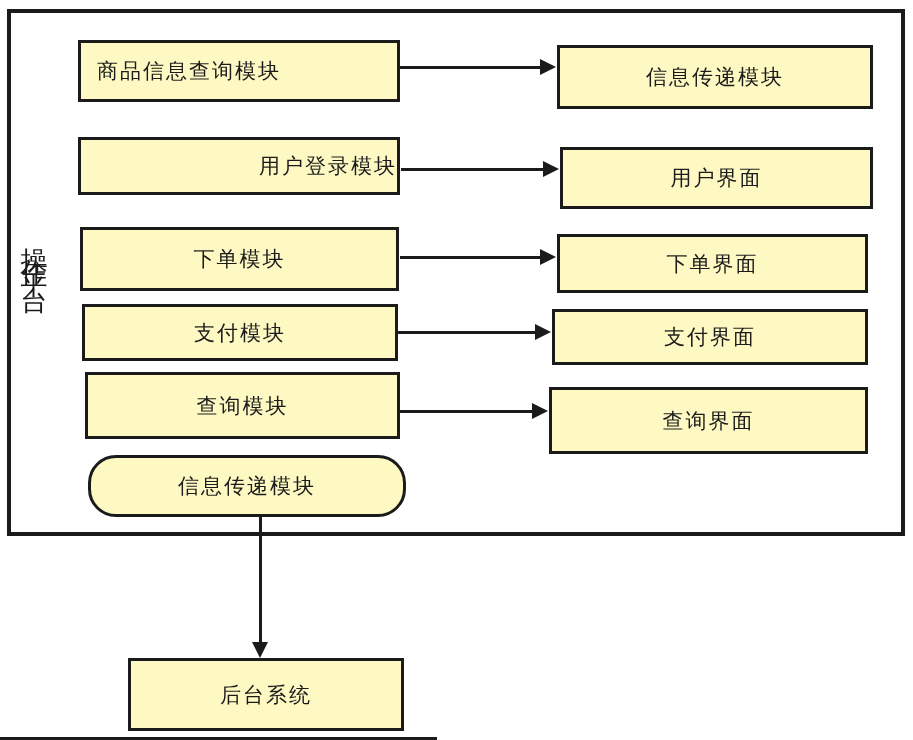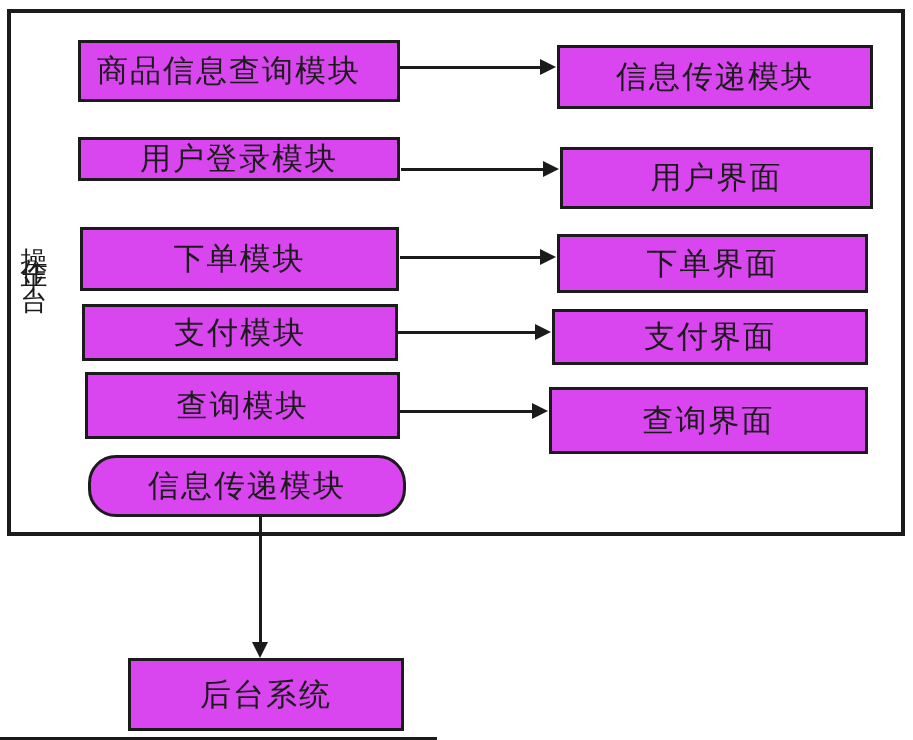--- a/index.html
+++ b/index.html
@@ -34,36 +34,36 @@
     text-orientation: upright;
     letter-spacing: 13px;
     font-size: 27px;
     line-height: 40px;
     text-align: left;
   }
 
   .box {
     position: absolute;
     border: 3px solid #1b1b1b;
-    background: #d946ef;
+    background: #fef9c3;
     display: flex;
     align-items: center;
     justify-content: center;
-    font-size: 31px;
+    font-size: 21px;
     letter-spacing: 2px;
     white-space: nowrap;
   }
   .box.align-left {
     justify-content: flex-start;
     padding-left: 16px;
   }
 
   
   .m1 { left: 78px;  top: 40px;  width: 322px; height: 62px; }
-  .m2 { left: 78px;  top: 137px; width: 322px; height: 44px; }
+  .m2 { left: 78px;  top: 137px; width: 322px; height: 58px; justify-content: flex-end; }
   .m3 { left: 80px;  top: 227px; width: 319px; height: 64px; }
   .m4 { left: 82px;  top: 304px; width: 316px; height: 57px; }
   .m5 { left: 85px;  top: 372px; width: 315px; height: 67px; }
   .m6 { left: 88px;  top: 455px; width: 318px; height: 62px; border-radius: 28px; }
 
   
   .i1 { left: 557px; top: 45px;  width: 316px; height: 64px; }
   .i2 { left: 560px; top: 147px; width: 313px; height: 62px; }
   .i3 { left: 557px; top: 234px; width: 311px; height: 59px; }
   .i4 { left: 552px; top: 309px; width: 316px; height: 56px; }

